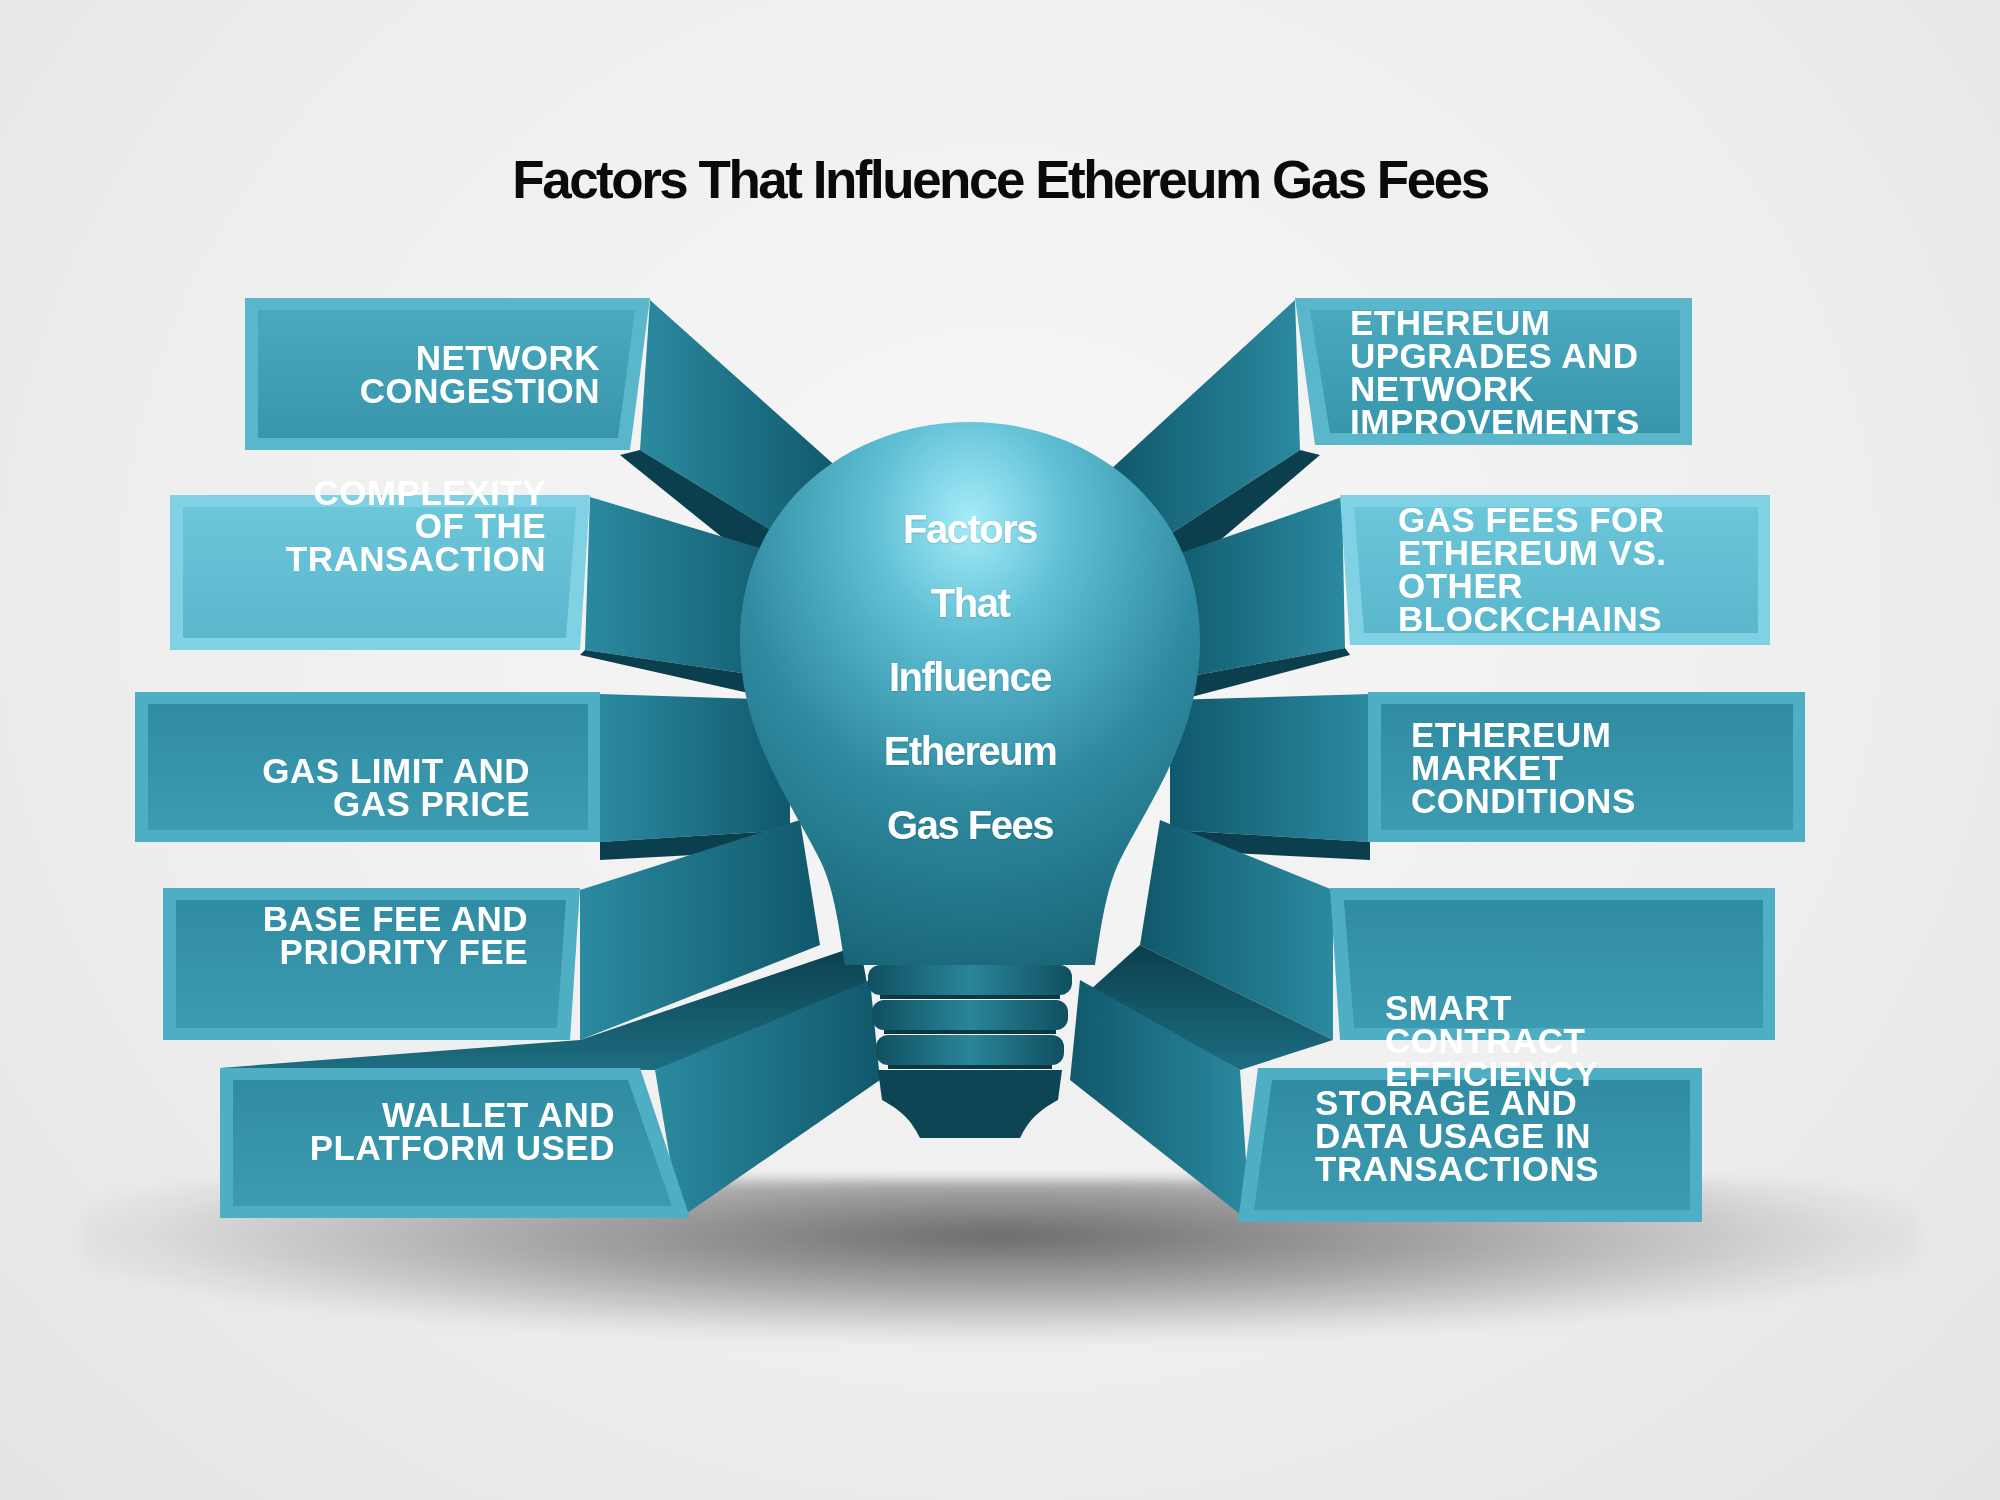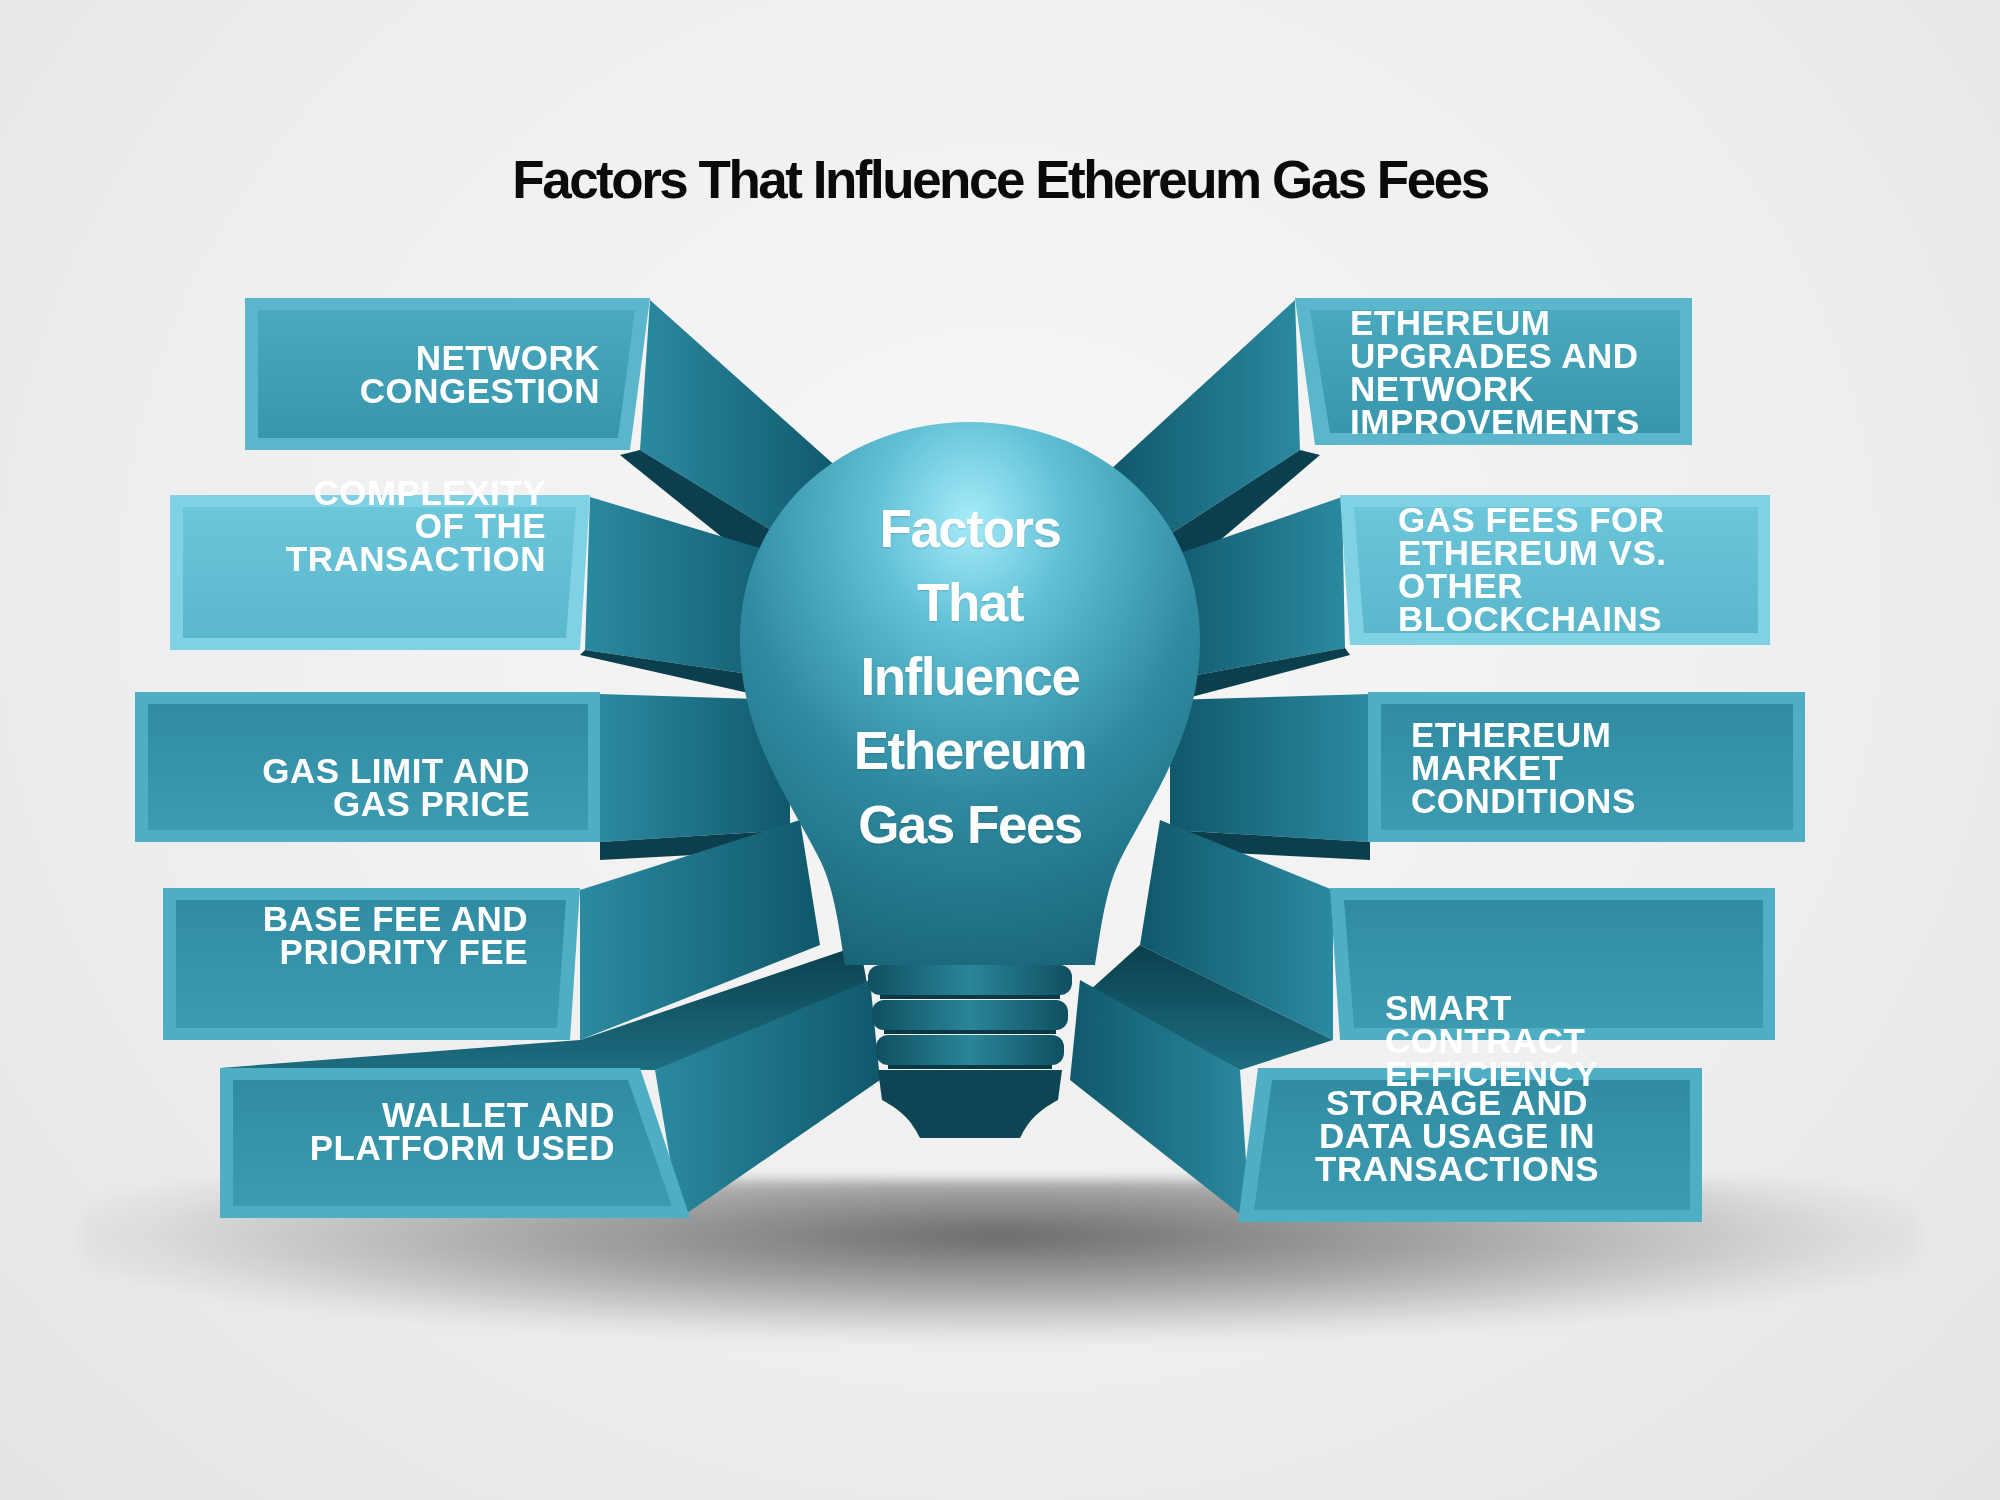--- a/index.html
+++ b/index.html
@@ -26,21 +26,21 @@
     color: #ffffff; font-family: "Liberation Sans", sans-serif; font-weight: 700;
     font-size: 35px; line-height: 33px; letter-spacing: 0.5px;
     text-transform: uppercase; white-space: pre-line;
   }
   .panel.left { justify-content: flex-end; text-align: right; }
   .panel.right { justify-content: flex-start; text-align: left; }
   .bulb-text {
     position: absolute; left: 790px; top: 492px; width: 360px;
     text-align: center; color: #ffffff;
     font-family: "Liberation Sans", sans-serif; font-weight: 700;
-    font-size: 53px; line-height: 74px; letter-spacing: -1.5px;
+    font-size: 40px; line-height: 74px; letter-spacing: -1.5px;
     white-space: pre-line;
     text-shadow: 0 1px 2px rgba(0,0,0,0.15);
   }
 </style>
 </head>
 <body>
 
 <div class="ground-shadow"></div>
 
 <svg class="stage" width="2000" height="1500" viewBox="0 0 2000 1500">
@@ -209,17 +209,17 @@
 <div class="panel right" style="left:1411px; top:704px; width:380px; height:126px;">
   <span>ETHEREUM
 MARKET
 CONDITIONS</span>
 </div>
 <div class="panel right" style="left:1385px; top:937px; width:378px; height:134px;margin-top:36px;">
   <span>SMART
 CONTRACT
 EFFICIENCY</span>
 </div>
-<div class="panel right" style="left:1315px; top:1080px; width:375px; height:110px;text-align:center;">
+<div class="panel right" style="left:1315px; top:1080px; width:375px; height:110px;">
   <span>STORAGE AND
 DATA USAGE IN
 TRANSACTIONS</span>
 </div>
 
 </body></html>

